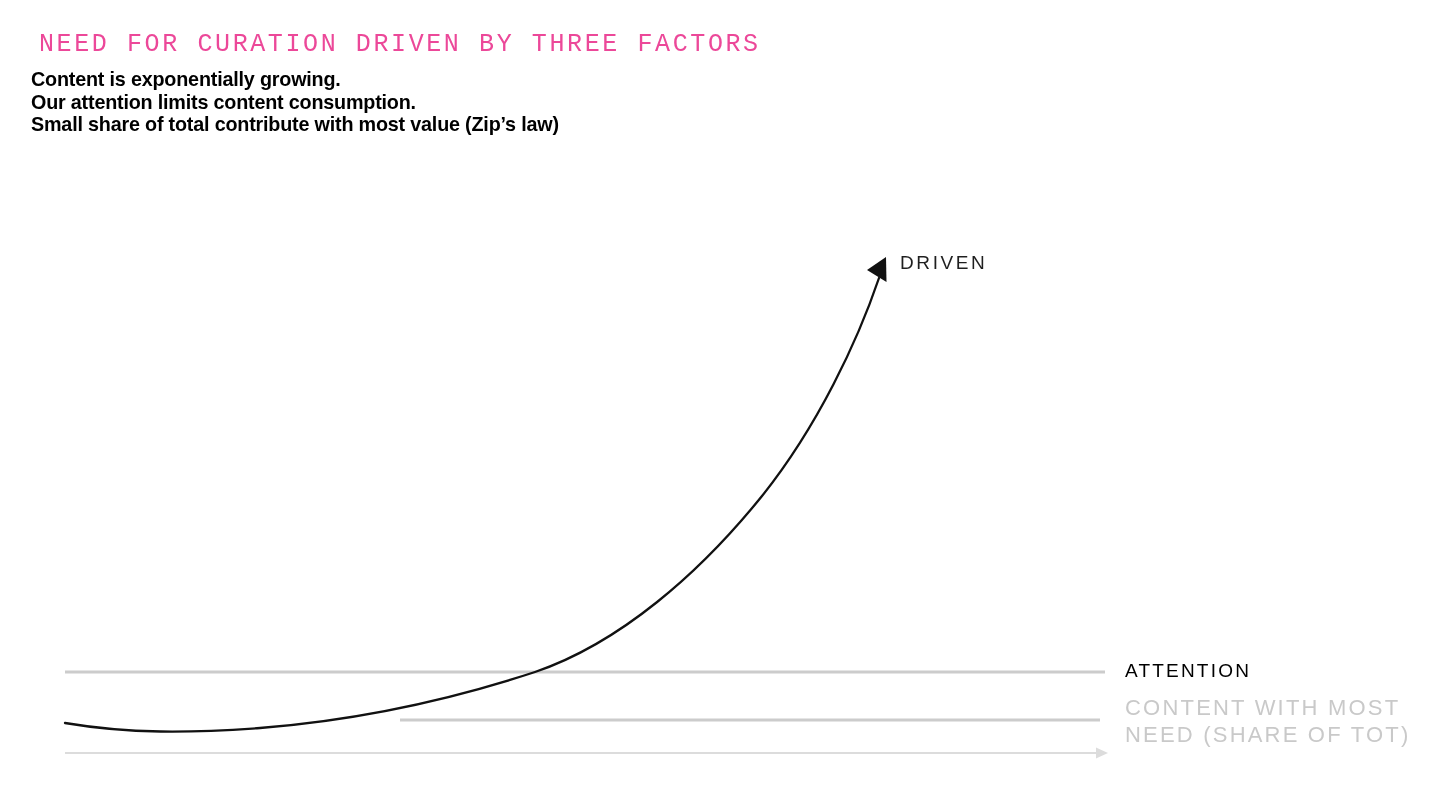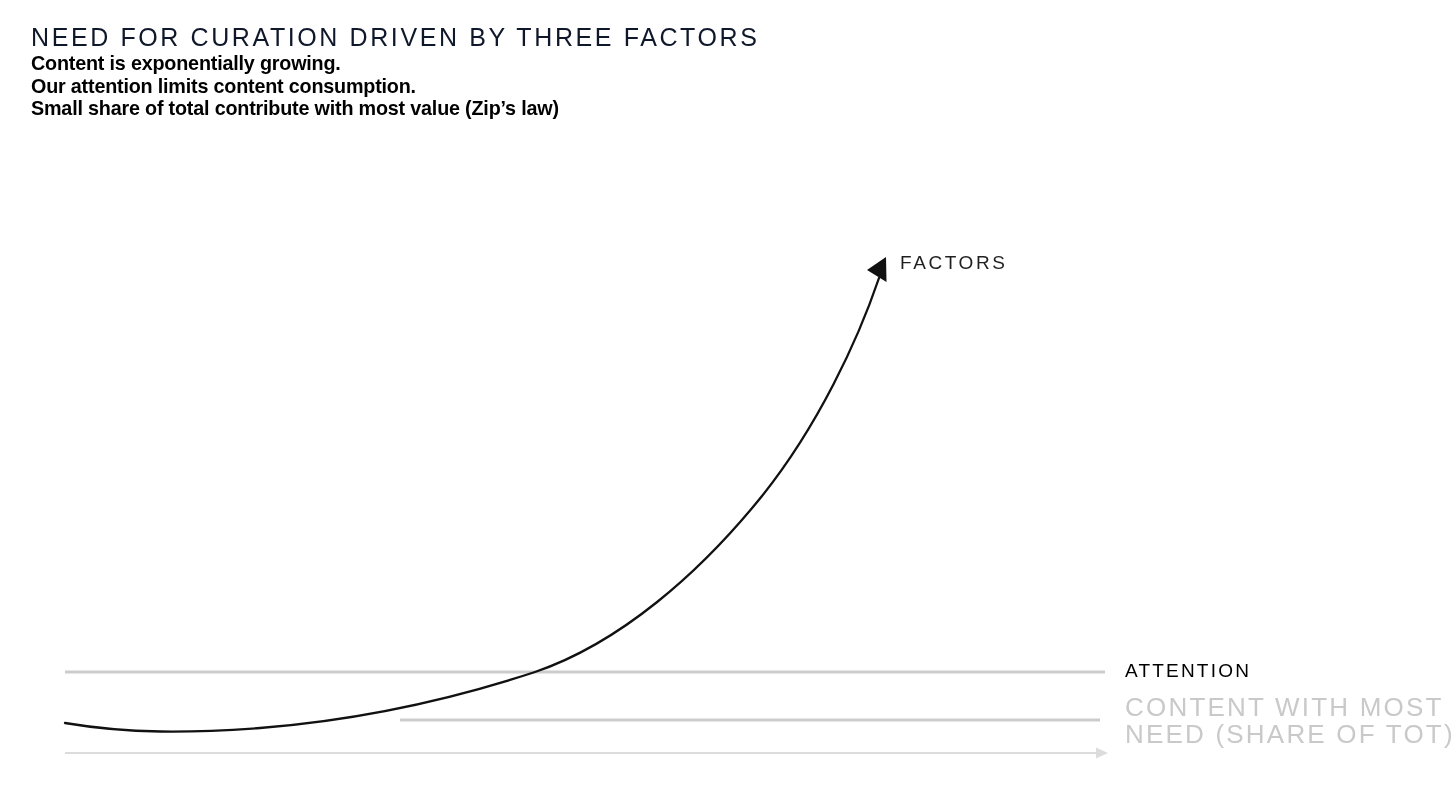--- a/index.html
+++ b/index.html
@@ -21,29 +21,29 @@
   }
 
   
   .header {
     position: absolute;
     left: 31px;
     top: 22px;
     width: 1200px;
   }
   .slide-title {
-    color: #0f172a;
-    font-family: Liberation Sans, sans-serif;
+    color: #ec4899;
+    font-family: Liberation Mono, monospace;
     font-size: 25px;
     font-weight: 400;
     letter-spacing: 2.6px;
     line-height: 30px;
     text-transform: uppercase;
     white-space: nowrap;
-    margin: 0;
+    margin: 8px;
   }
   .subtitle-block {
   }
   .subtitle-line {
     color: #000000;
     font-family: "Liberation Sans", sans-serif;
     font-size: 21px;
     font-weight: bold;
     line-height: 22.5px;
     letter-spacing: -0.2px;
@@ -90,21 +90,21 @@
     font-weight: 400;
     letter-spacing: 2.2px;
     white-space: nowrap;
   }
   .label-value {
     position: absolute;
     left: 1125px;
     top: 694px;
     color: #c9c9c9;
     font-family: "Liberation Sans", sans-serif;
-    font-size: 26px;
+    font-size: 22px;
     font-weight: 400;
     letter-spacing: 2.2px;
     line-height: 27px;
     white-space: nowrap;
   }
   .label-value span { display: block; }
 </style>
 </head>
 <body>
 
@@ -133,21 +133,21 @@
       <path d="M 65 723
                C 130 734, 190 733, 260 728
                C 360 720, 450 700, 535 672
                C 620 643, 700 573, 762 496
                C 818 426, 858 340, 879 278" fill="none" stroke="#111111" stroke-width="2.3" stroke-linecap="round"></path>
 
       <polygon points="886,257 886.5,282 867,270" fill="#111111"></polygon>
     </svg>
   </div>
 
-  <div class="label-content">FACTORS</div>
+  <div class="label-content">DRIVEN</div>
 
   <div class="label-attention">ATTENTION</div>
 
   <div class="label-value">
     <span>CONTENT WITH MOST</span>
     <span>NEED (SHARE OF TOT)</span>
   </div>
 
 </div>
 

